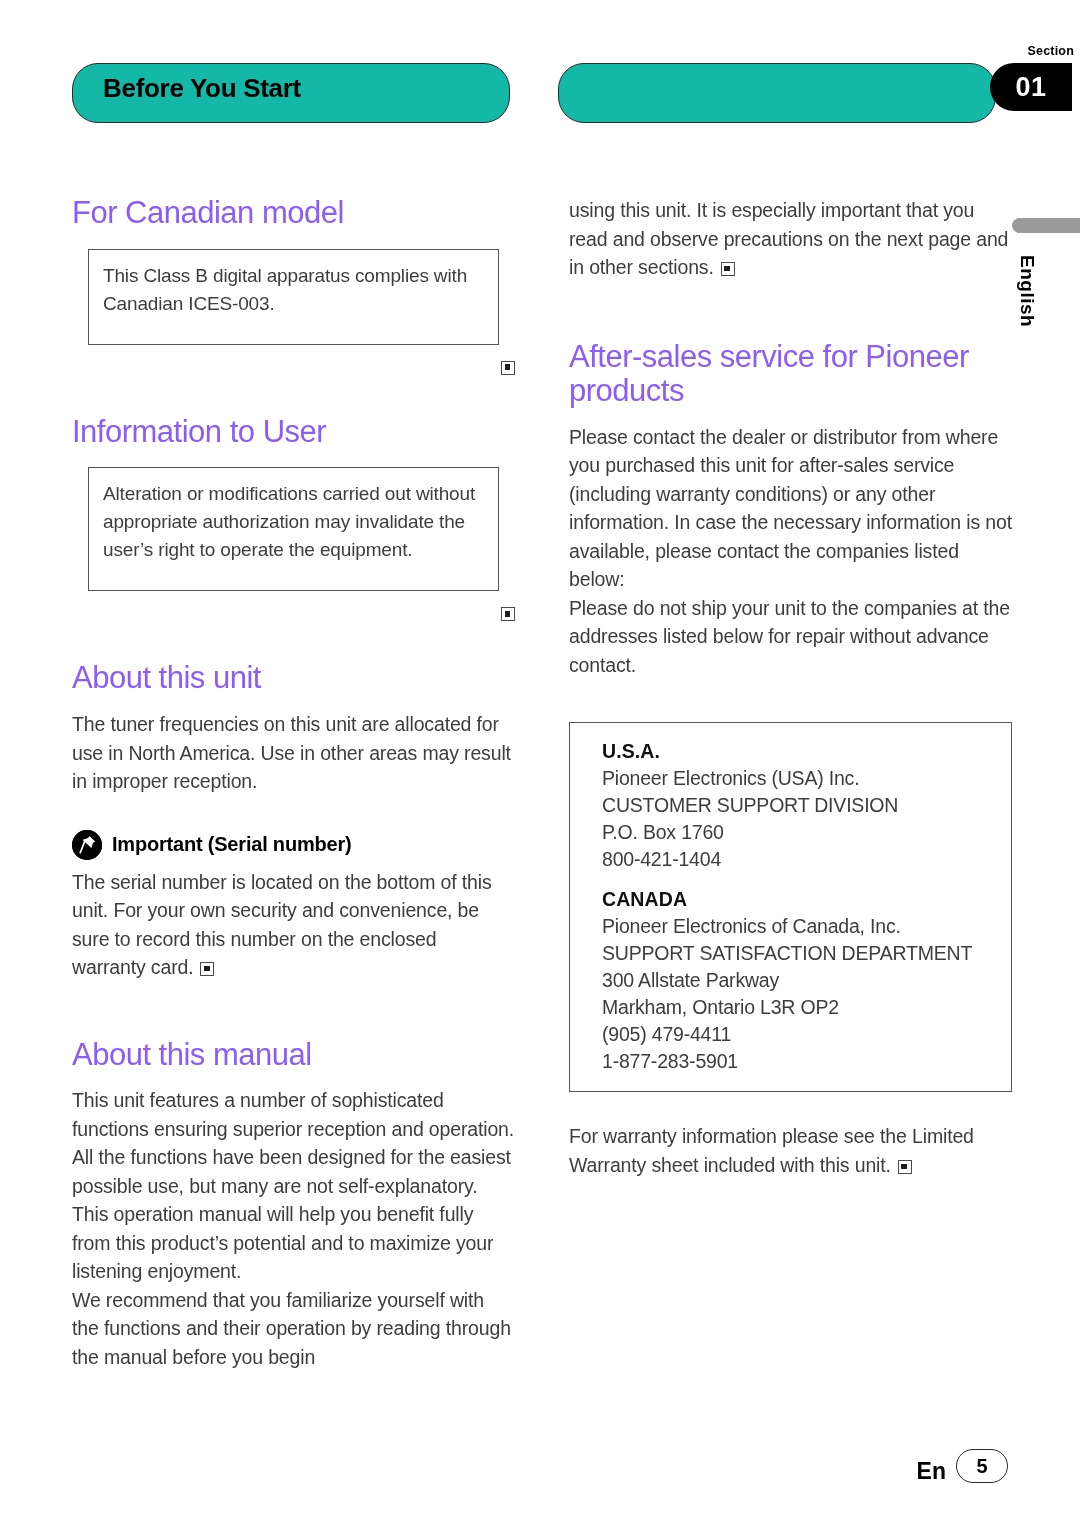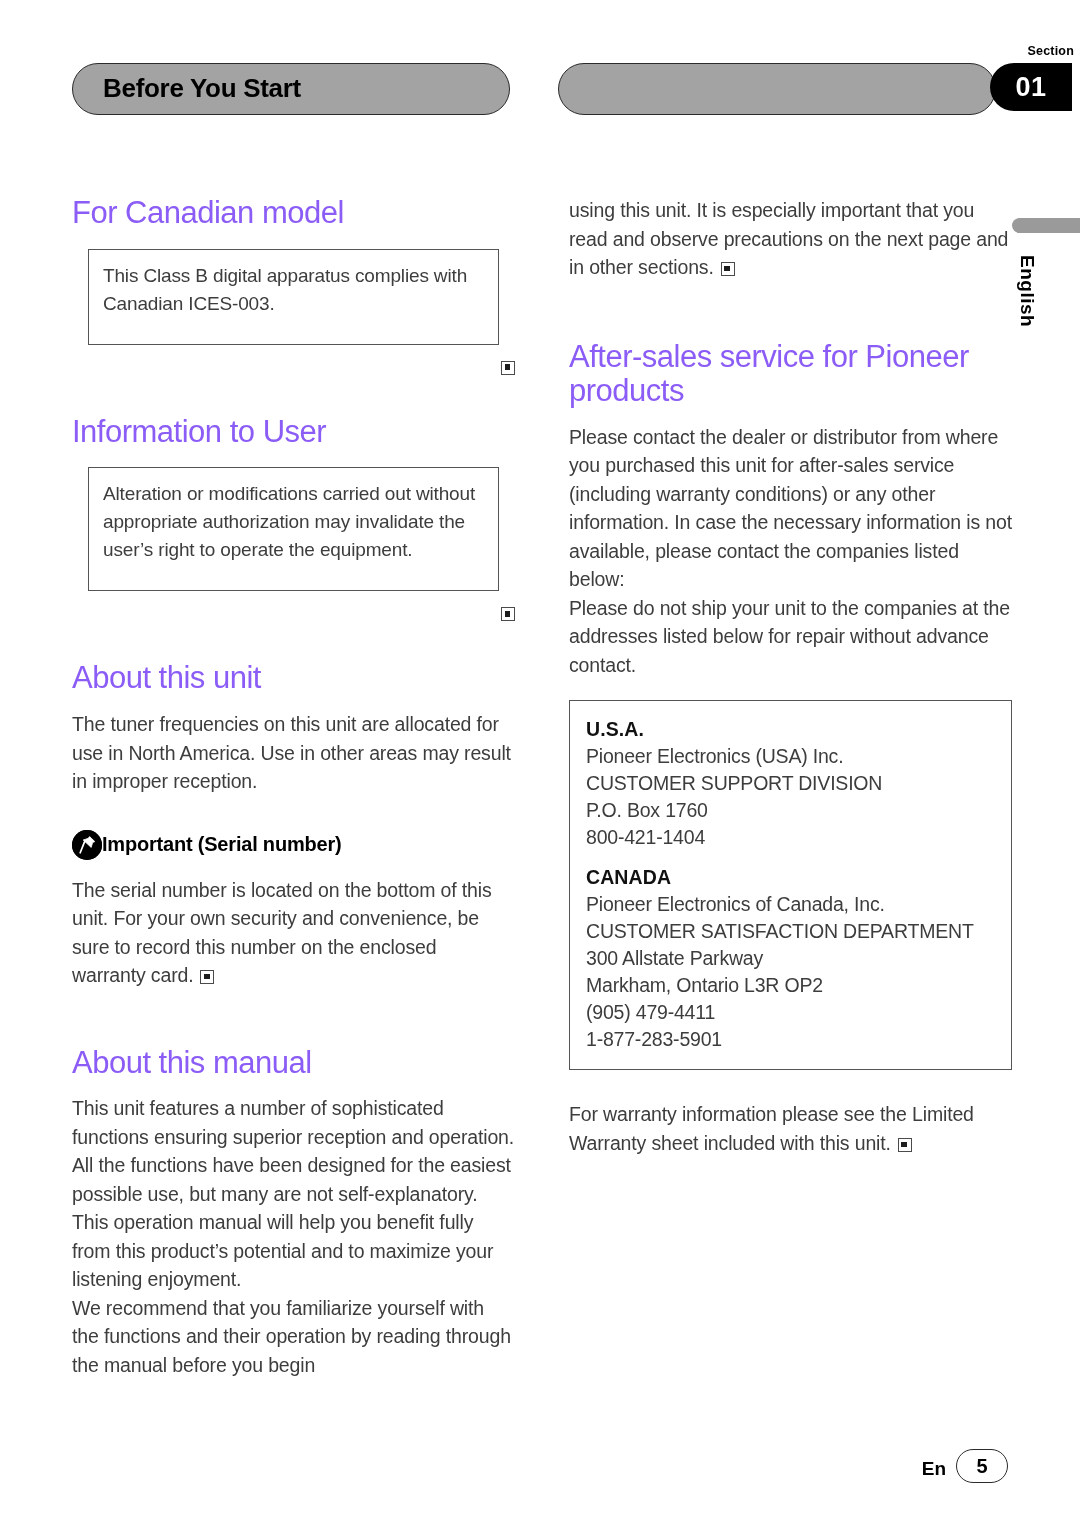--- a/index.html
+++ b/index.html
@@ -27,25 +27,25 @@
   .header {
     position: absolute;
     top: 63px;
     left: 72px;
     width: 936px;
     height: 50px;
   }
   .hdr-pill {
     position: absolute;
     top: 0;
-    height: 52px;
+    height: 60px;
     border: 1.6px solid #2b2b2b;
     border-radius: 26px;
     box-sizing: border-box;
-    background: #a3a3a3;
+    background: #14b8a6;
   }
   .hdr-pill.left  { left: 0px;   width: 438px; }
   .hdr-pill.right { left: 486px; width: 438px; }
 
   .hdr-title {
     position: absolute;
     left: 30px;
     top: 9px;
     font-size: 26px;
     font-weight: bold;
@@ -165,44 +165,45 @@
     left: 2.6px; top: 2.6px;
     width: 5.6px; height: 5.6px;
     background: #1d1d1d;
   }
   .endmark.inline { margin-left: 7px; }
 
   
   .important-row {
     display: flex;
     align-items: center;
+    gap: 10px;
     margin-top: 34px;
-    margin-bottom: 16px;
+    margin-bottom: 8px;
   }
   .pin-icon {
     width: 30px;
     height: 30px;
     border-radius: 50%;
     background: #000;
     display: block;
     flex: 0 0 auto;
   }
   .important-label {
     font-size: 20px;
     font-weight: bold;
     color: #000;
     letter-spacing: -0.2px;
   }
 
   
   .addr-box {
     border: 1.4px solid #555;
     box-sizing: border-box;
-    padding: 14px 16px 16px 16px;
-    margin-top: 21px;
+    padding: 14px 16px 16px 32px;
+    margin-top: 43px;
   }
   .addr-country {
     font-size: 19.5px;
     font-weight: bold;
     color: #111;
     letter-spacing: 0.1px;
     margin: 0;
     line-height: 28px;
   }
   .addr-country.second { margin-top: 12px; }
@@ -221,21 +222,21 @@
     position: absolute;
     left: 72px;
     right: 72px;
     bottom: 40px;
     height: 40px;
   }
   .footer-lang {
     position: absolute;
     right: 62px;
     top: 9px;
-    font-size: 19px;
+    font-size: 23px;
     font-weight: bold;
     color: #000;
   }
   .footer-page {
     position: absolute;
     right: 0px;
     top: 0px;
     width: 52px;
     height: 34px;
     border: 1.6px solid #2b2b2b;
@@ -324,21 +325,21 @@
     <div class="addr-box">
 
       <p class="addr-country">U.S.A.</p>
       <p class="addr-line">Pioneer Electronics (USA) Inc.</p>
       <p class="addr-line">CUSTOMER SUPPORT DIVISION</p>
       <p class="addr-line">P.O. Box 1760</p>
       <p class="addr-line">800-421-1404</p>
 
       <p class="addr-country second">CANADA</p>
       <p class="addr-line">Pioneer Electronics of Canada, Inc.</p>
-      <p class="addr-line">CUSTOMER SATISFACTION DEPARTMENT</p>
+      <p class="addr-line">SUPPORT SATISFACTION DEPARTMENT</p>
       <p class="addr-line">300 Allstate Parkway</p>
       <p class="addr-line">Markham, Ontario L3R OP2</p>
       <p class="addr-line">(905) 479-4411</p>
       <p class="addr-line">1-877-283-5901</p>
     </div>
 
     <p class="body-text after-box-text"><span>For warranty information please see the Limited Warranty sheet included with this unit.</span><span class="endmark inline"></span></p>
   </div>
 
   <div class="footer">

